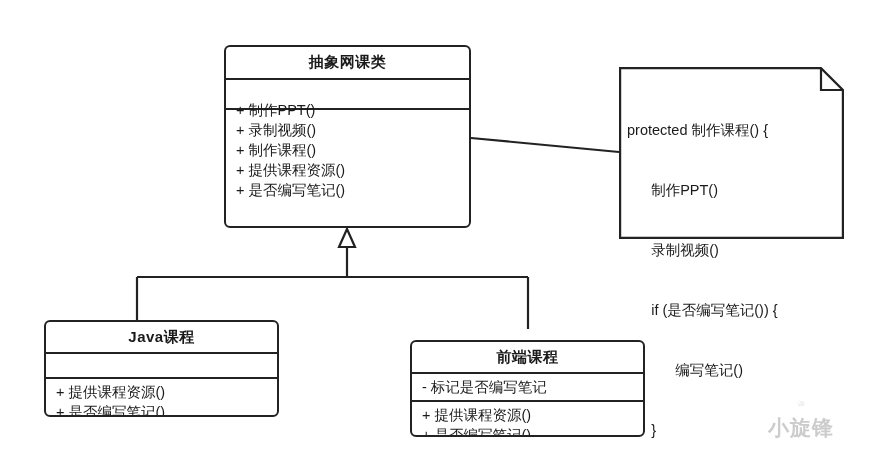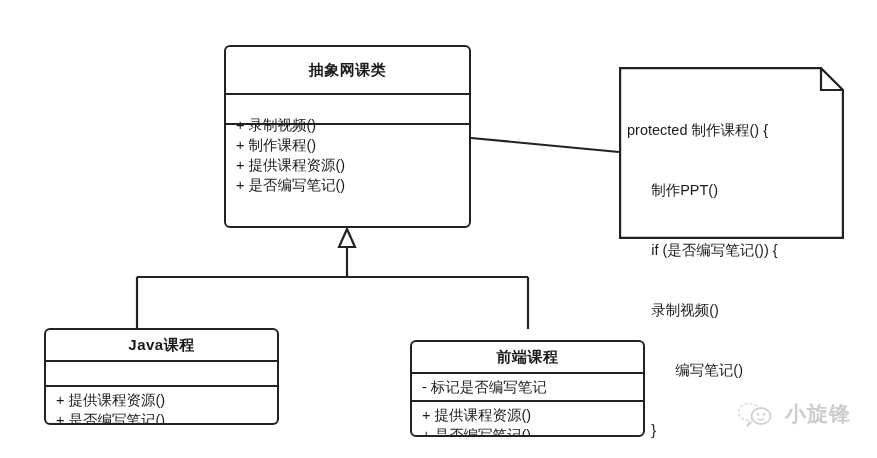--- a/index.html
+++ b/index.html
@@ -60,36 +60,36 @@
   }
 
   
   #class-abstract {
     left: 224px;
     top: 45px;
     width: 247px;
     height: 183px;
   }
   #class-abstract .class-title {
-    height: 46px;
+    height: 31px;
   }
   #class-abstract .attrs {
     height: 30px;
   }
   #class-abstract .ops {
     padding-top: 0;
   }
   #class-abstract .ops .member:first-child {
     margin-top: -10px;
   }
 
   
   #class-java {
     left: 44px;
-    top: 328px;
+    top: 320px;
     width: 235px;
     height: 97px;
   }
   #class-java .class-title {
     height: 30px;
   }
   #class-java .attrs {
     height: 25px;
   }
 
@@ -126,24 +126,25 @@
   }
 
   
   #watermark {
     position: absolute;
     left: 736px;
     top: 400px;
     width: 130px;
     height: 42px;
     display: flex;
-    align-items: flex-start;
+    align-items: center;
     gap: 7px;
     opacity: 0.72;
     pointer-events: none;
+    flex-direction: column;
   }
   #watermark .wm-text {
     font-size: 21px;
     font-weight: bold;
     color: #b9b9b9;
     letter-spacing: 1px;
   }
 </style>
 </head>
 <body>
@@ -160,20 +161,21 @@
 
   <line x1="137" y1="277" x2="137" y2="329" stroke="#222222" stroke-width="2.2"></line>
 
   <line x1="528" y1="277" x2="528" y2="329" stroke="#222222" stroke-width="2.2"></line>
 </svg>
 
 <div class="uml-class" id="class-abstract">
   <div class="class-title">抽象网课类</div>
   <div class="compartment attrs empty"></div>
   <div class="compartment ops">
+    <div class="member">+ 制作PPT()</div>
     <div class="member">+ 录制视频()</div>
     <div class="member">+ 制作课程()</div>
     <div class="member">+ 提供课程资源()</div>
     <div class="member">+ 是否编写笔记()</div>
   </div>
 </div>
 
 <div class="uml-class" id="class-java">
   <div class="class-title">Java课程</div>
   <div class="compartment attrs empty"></div>
@@ -195,22 +197,22 @@
 </div>
 
 <div id="note-box">
   <svg width="225" height="172" viewBox="0 0 225 172" xmlns="http://www.w3.org/2000/svg">
     <path d="M1.1,1.1 L202,1.1 L223.9,23 L223.9,170.9 L1.1,170.9 Z" fill="#ffffff" stroke="#222222" stroke-width="2.2" stroke-linejoin="miter"></path>
     <path d="M202,1.1 L202,23 L223.9,23" fill="none" stroke="#222222" stroke-width="2.2" stroke-linejoin="miter"></path>
   </svg>
   <div class="note-text">
     <div class="note-line">protected 制作课程() {</div>
     <div class="note-line">      制作PPT()</div>
+    <div class="note-line">      录制视频()</div>
     <div class="note-line">      if (是否编写笔记()) {</div>
-    <div class="note-line">      录制视频()</div>
     <div class="note-line">            编写笔记()</div>
     <div class="note-line">      }</div>
     
     
   </div>
 </div>
 
 <div id="watermark">
   <svg width="42" height="30" viewBox="0 0 42 30" xmlns="http://www.w3.org/2000/svg">
     <ellipse cx="13" cy="12" rx="10.5" ry="8.5" fill="none" stroke="#cfcfcf" stroke-width="1.6" stroke-dasharray="3 2"></ellipse>

